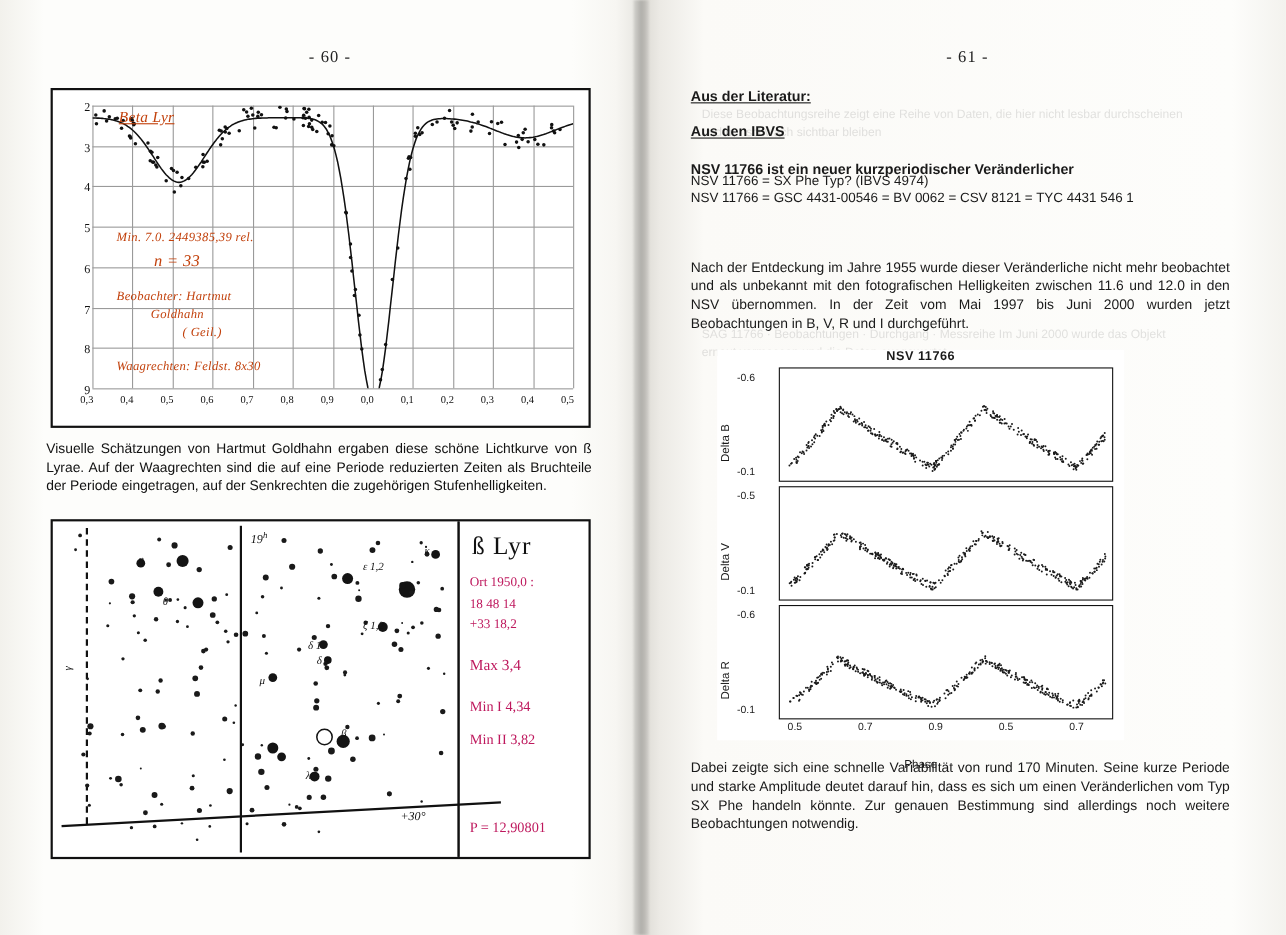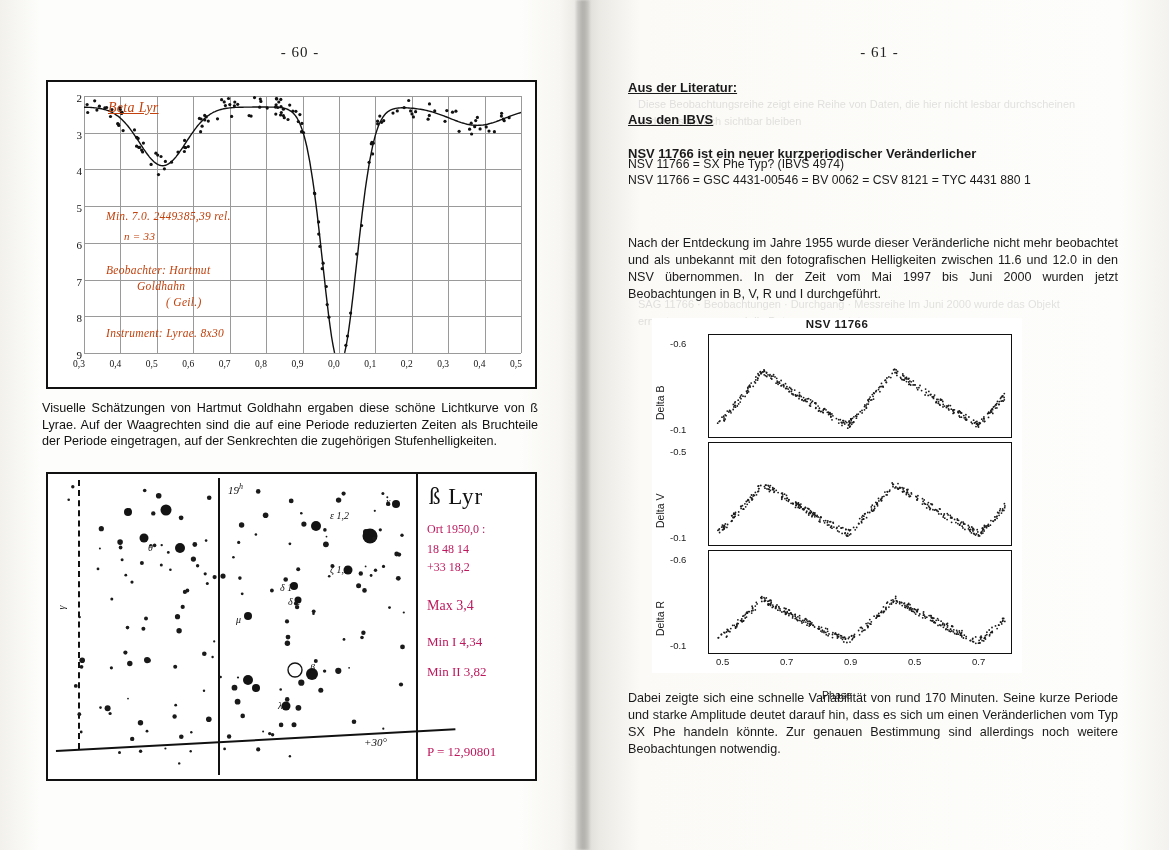--- a/index.html
+++ b/index.html
@@ -52,21 +52,21 @@
   .hand{
     font-family:"Liberation Serif", serif;
     font-style:italic;
     font-size:12.5px;
     color:#c2410c;
     letter-spacing:.3px;
     white-space:nowrap;
   }
   .lc-title{position:absolute;left:60px;top:18px;font-size:14px;text-decoration:underline;}
   .lc-note1{position:absolute;left:58px;top:128px;font-size:11.5px;}
-  .lc-note2{position:absolute;left:76px;top:148px;font-size:11px;}
+  .lc-note2{position:absolute;left:92px;top:148px;font-size:15px;}
   .lc-note3{position:absolute;left:58px;top:182px;font-size:11.5px;}
   .lc-note4{position:absolute;left:89px;top:198px;font-size:11.5px;}
   .lc-note5{position:absolute;left:118px;top:214px;font-size:11.5px;}
   .lc-note6{position:absolute;left:58px;top:245px;font-size:11.5px;}
 
   .caption{
     position:absolute;left:42px;top:400px;width:496px;
     font-size:12.6px;line-height:16.5px;text-align:justify;color:#111;
   }
 
@@ -334,21 +334,21 @@
           <circle cx="196.6" cy="19.0" r="1.6" fill="#111"></circle>
           <circle cx="192.8" cy="2.9" r="1.6" fill="#111"></circle>
         </svg>
 
       <div class="hand lc-title">Beta Lyr</div>
       <div class="hand lc-note1">Min. 7.0. 2449385,39 rel.</div>
       <div class="hand lc-note2">n = 33</div>
       <div class="hand lc-note3">Beobachter: Hartmut</div>
       <div class="hand lc-note4">Goldhahn</div>
       <div class="hand lc-note5">( Geil.)</div>
-      <div class="hand lc-note6">Instrument: Lyrae. 8x30</div>
+      <div class="hand lc-note6">Waagrechten: Feldst. 8x30</div>
     </div>
   </div>
 
   <div class="caption">Visuelle Schätzungen von Hartmut Goldhahn ergaben diese schöne Lichtkurve von ß Lyrae. Auf der Waagrechten sind die auf eine Periode reduzierten Zeiten als Bruchteile der Periode eingetragen, auf der Senkrechten die zugehörigen Stufenhelligkeiten.</div>
 
   <div class="finder">
     <div class="dashed" style="left:30px;"></div>
     <div class="vline" style="left:170px;top:4px;bottom:4px;"></div>
     <div class="vline" style="left:368px;top:0;bottom:0;"></div>
     <div class="diag"></div>
@@ -565,21 +565,21 @@
   <div class="rp" style="top:112px;">
     <h3 class="head">Aus den IBVS</h3>
   </div>
 
   <div class="rp" style="top:146px;">
     <div class="bold">NSV 11766 ist ein neuer kurzperiodischer Veränderlicher</div>
   </div>
 
   <div class="rp" style="top:156px;">
     <div class="mono-line">NSV 11766 = SX Phe Typ? (IBVS 4974)</div>
-    <div class="mono-line">NSV 11766 = GSC 4431-00546 = BV 0062 = CSV 8121 = TYC 4431 880 1</div>
+    <div class="mono-line">NSV 11766 = GSC 4431-00546 = BV 0062 = CSV 8121 = TYC 4431 546 1</div>
   </div>
 
   <div class="rp" style="top:208px;margin-top:27px;">
     <div class="body-t">Nach der Entdeckung im Jahre 1955 wurde dieser Veränderliche nicht mehr beobachtet und als unbekannt mit den fotografischen Helligkeiten zwischen 11.6 und 12.0 in den NSV übernommen. In der Zeit vom Mai 1997 bis Juni 2000 wurden jetzt Beobachtungen in B, V, R und I durchgeführt.</div>
   </div>
 
   <div class="plotbox">
     <div class="plot-title">NSV 11766</div>
 
     <div class="panel" style="top:16px;height:102px;">

